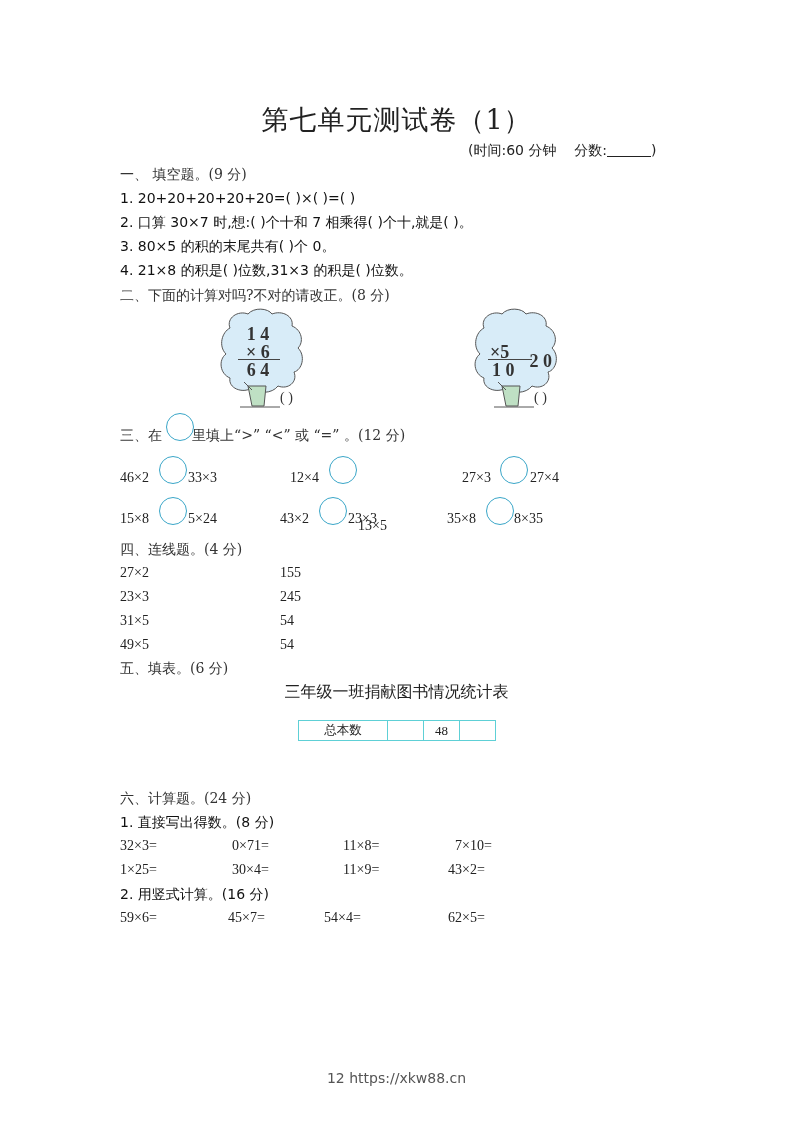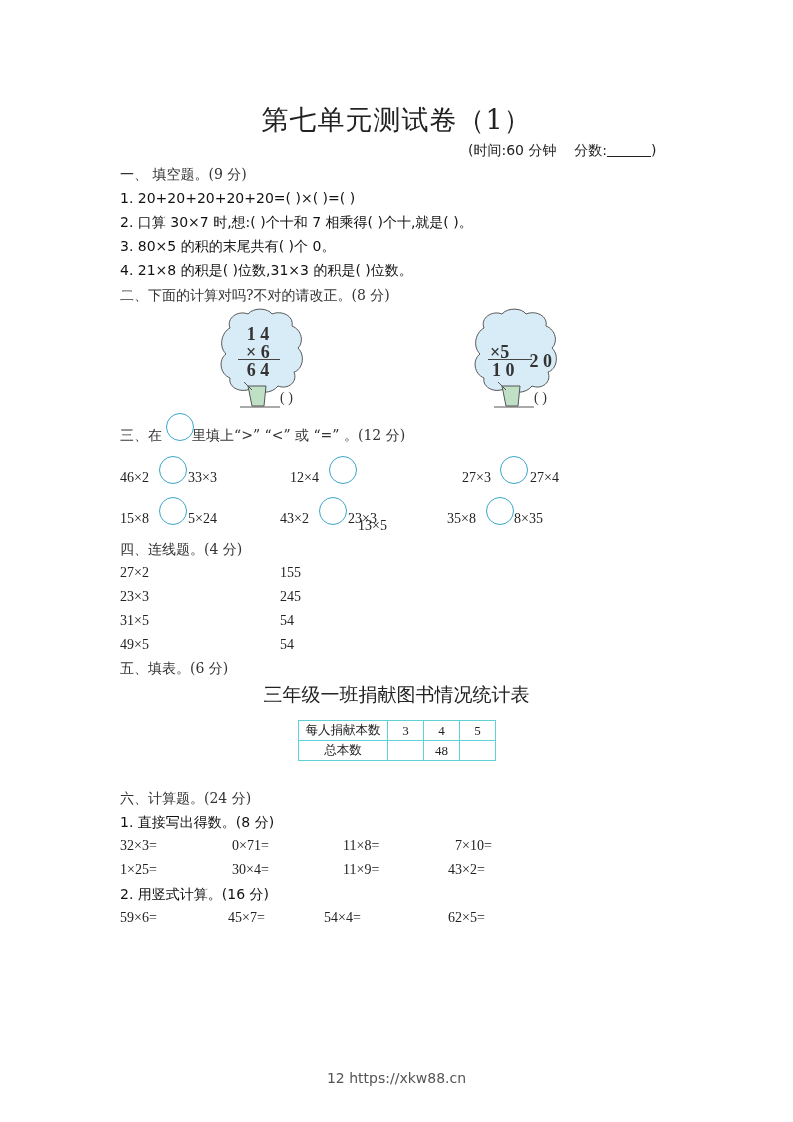--- a/index.html
+++ b/index.html
@@ -14,21 +14,21 @@
   .q { font-size: 14px; font-family: "DejaVu Sans", sans-serif; color: #111; }
   .num { font-size: 14px; font-family: "Liberation Serif", serif; color: #222; }
   
   .tree { position: absolute; width: 80px; height: 100px; }
   .tree svg { position: absolute; left: 0; top: 0; }
   .tree .calc { position: absolute; left: 0; width: 80px; font-family: "Liberation Serif", serif; font-size: 18px; color: #333; font-weight: bold; }
   .paren-ans { font-family: "Liberation Serif", serif; font-size: 14px; color: #333; }
   
   .circ { position: absolute; width: 26px; height: 26px; border: 1.5px solid #3aa6c8; border-radius: 50%; background: transparent; }
   
-  .tbl-title { left: 0; width: 793px; text-align: center; top: 682px; font-size: 19px; font-family: "DejaVu Sans", sans-serif; }
+  .tbl-title { left: 0; width: 793px; text-align: center; top: 682px; font-size: 16px; font-family: "DejaVu Sans", sans-serif; }
   table.stat { position: absolute; left: 298px; top: 720px; border-collapse: collapse; font-size: 13px; }
   table.stat td { border: 1.5px solid #5ed0d6; height: 19px; text-align: center; padding: 0; }
   table.stat td.h { width: 88px; font-family: "DejaVu Sans", sans-serif; font-size: 12.5px; }
   table.stat td.v { width: 35px; font-family: "Liberation Serif", serif; }
   .footer { left: 0; width: 793px; text-align: center; top: 1070px; font-size: 14px; color: #555; font-family: "DejaVu Sans", sans-serif; }
 </style>
 </head>
 <body>
 
 <div class="abs title">第七单元测试卷（1）</div>
@@ -109,26 +109,20 @@
 <div class="abs num" style="left:120px; top:637px;">49×5</div>
 <div class="abs num" style="left:280px; top:565px;">155</div>
 <div class="abs num" style="left:280px; top:589px;">245</div>
 <div class="abs num" style="left:280px; top:613px;">54</div>
 <div class="abs num" style="left:280px; top:637px;">54</div>
 
 <div class="abs sec" style="left:120px; top:660px;">五、填表。(6 分)</div>
 <div class="abs tbl-title">三年级一班捐献图书情况统计表</div>
 <table class="stat">
   <tbody>
-      <tr>
-    <td class="h">每人捐献本数</td>
-    <td class="v">3</td>
-    <td class="v">4</td>
-    <td class="v">5</td>
-  </tr>
   <tr>
     <td class="h">总本数</td>
     <td class="v"></td>
     <td class="v">48</td>
     <td class="v"></td>
   </tr>
 </tbody>
   </table>
 
 <div class="abs sec" style="left:120px; top:790px;">六、计算题。(24 分)</div>

